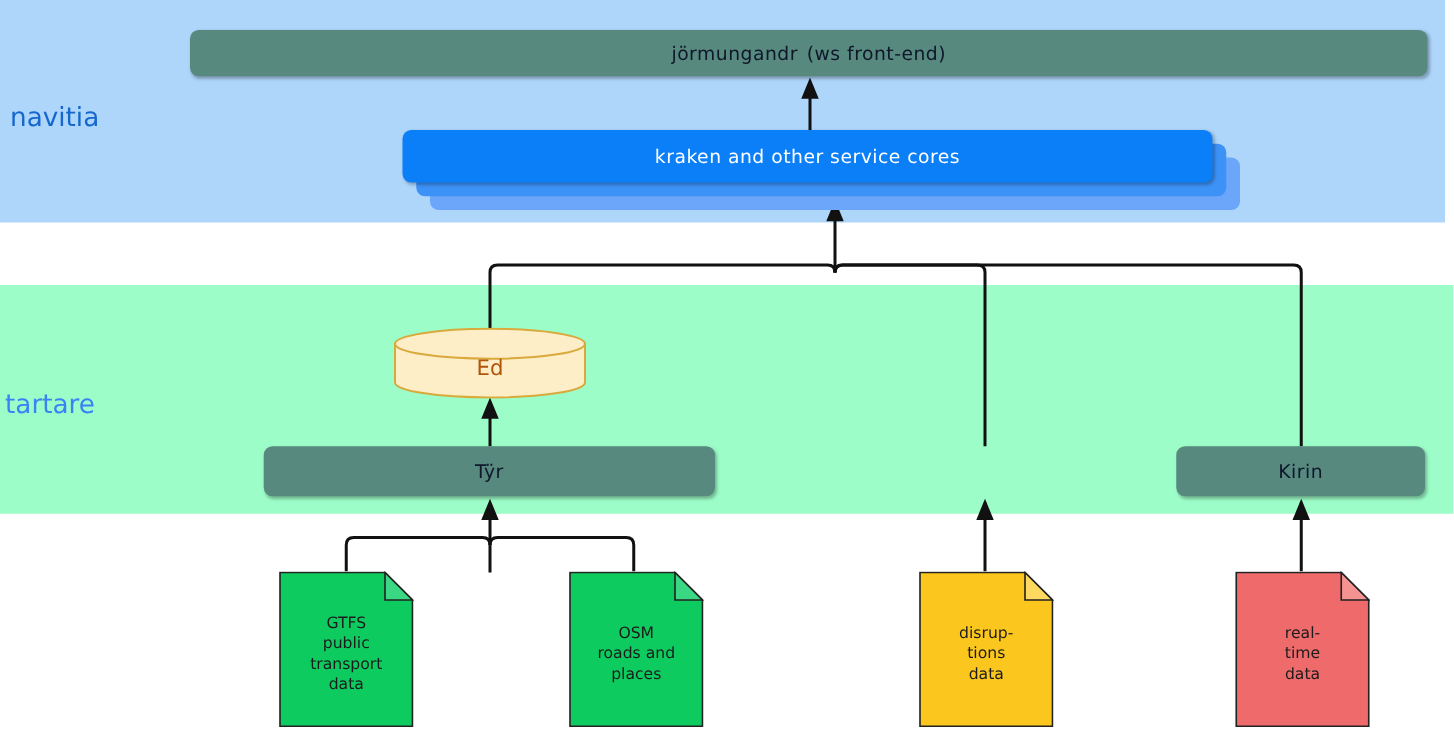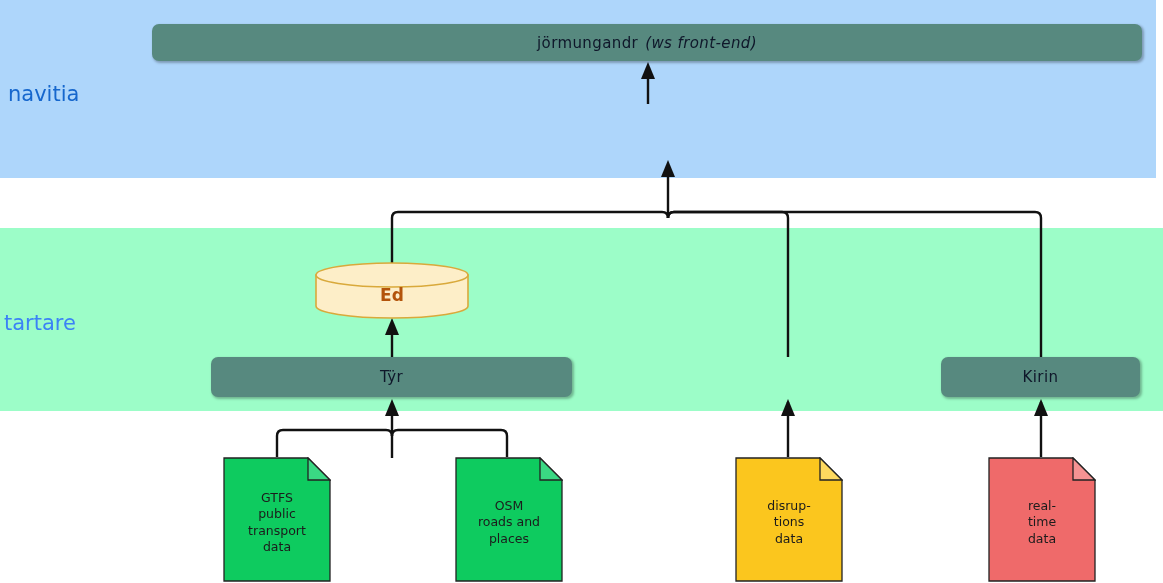--- a/index.html
+++ b/index.html
@@ -64,21 +64,21 @@
     box-shadow: 1.5px 1.5px 2.5px rgba(0,0,0,0.28);
   }
   .teal { background: #57897f; }
 
   #box-jormungandr {
     left: 152px;
     top: 24px;
     width: 990px;
     height: 37px;
   }
-  #box-jormungandr .italic { font-style: italic; }
+  #box-jormungandr .italic { }
   #box-jormungandr .roman { font-style: normal; }
 
   #box-tyr {
     left: 211px;
     top: 357px;
     width: 361px;
     height: 40px;
   }
   #box-chaos {
     left: 688px;
@@ -131,21 +131,20 @@
     box-shadow: 1.5px 1.5px 2.5px rgba(0,0,0,0.25);
   }
 
   
   #db-ed {
     position: absolute;
     left: 315px;
     top: 262px;
     width: 154px;
     height: 57px;
-    font-weight: bold;
   }
   #db-ed svg { display: block; }
   #db-ed-label {
     position: absolute;
     left: 0;
     top: 0;
     width: 154px;
     height: 57px;
     display: flex;
     align-items: center;
@@ -240,20 +239,27 @@
       <polygon points="1041,399 1034,416 1048,416"></polygon>
     </g>
   </svg>
 
   <div class="pbox teal" id="box-jormungandr">
     <span class="roman">jörmungandr</span>
     <span style="width:7px"></span>
     <span class="italic">(ws front-end)</span>
   </div>
 
+  <div id="kraken-stack">
+    <div class="kraken-layer" id="kraken-back"></div>
+    <div class="kraken-layer" id="kraken-mid"></div>
+    <div class="kraken-layer" id="kraken-front">
+      <span>kraken and other service cores</span>
+    </div>
+  </div>
 
   <div id="db-ed">
     <svg width="154" height="57" viewBox="0 0 154 57" xmlns="http://www.w3.org/2000/svg">
       <path d="M1,13 L1,44 A76,12 0 0 0 153,44 L153,13 Z" fill="#fdeec8" stroke="#d9a93b" stroke-width="1.6"></path>
       <ellipse cx="77" cy="13" rx="76" ry="12" fill="#fdeec8" stroke="#d9a93b" stroke-width="1.6"></ellipse>
     </svg>
     <div id="db-ed-label">Ed</div>
   </div>
 
   <div class="pbox teal" id="box-tyr">

